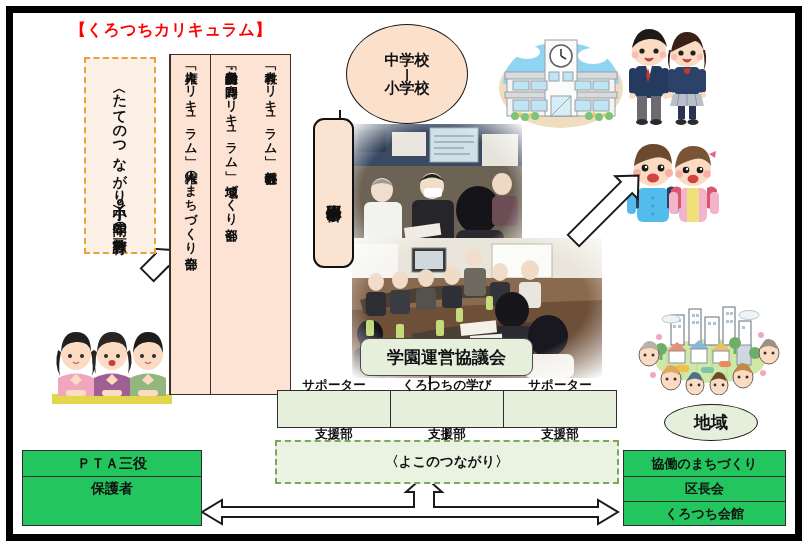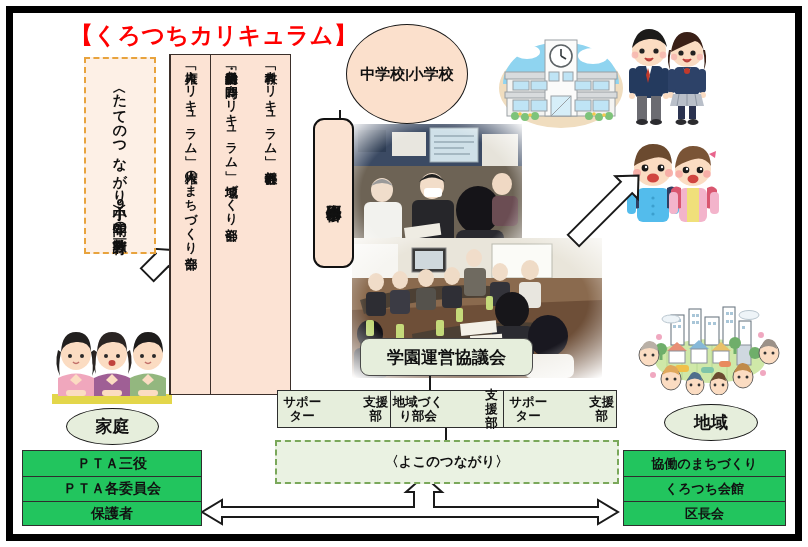--- a/index.html
+++ b/index.html
@@ -21,21 +21,21 @@
     width: 796px; height: 535px;
     border: 7px solid #000000;
   }
 
   
   .node { position: absolute; }
 
   
   #title {
     left: 70px; top: 20px;
-    font-size: 23px; font-weight: bold;
+    font-size: 16px; font-weight: bold;
     color: #ff0000;
     letter-spacing: 0.5px;
     white-space: nowrap;
   }
 
   
   .vtext {
     writing-mode: vertical-rl;
     text-orientation: upright;
     font-weight: bold;
@@ -82,21 +82,21 @@
   }
   #joint .vtext { font-size: 15.5px; }
 
   
   #schools-ellipse {
     left: 346px; top: 24px;
     width: 122px; height: 100px;
     border: 1.6px solid #1a1a1a;
     border-radius: 50%;
     background: #fbe0cc;
-    display: flex; flex-direction: row;
+    display: flex; flex-direction: column;
     align-items: center; justify-content: center;
     font-size: 15px; font-weight: bold; color: #111;
     line-height: 1.08;
   }
   #schools-ellipse .dash { font-size: 13px; line-height: 0.75; margin: 1px 0; }
 
   
   .photo { overflow: hidden; border: none; }
   .photo .inner { position: absolute; inset: 0; }
 
@@ -115,21 +115,21 @@
   #depts {
     left: 277px; top: 390px;
     width: 340px; height: 38px;
     display: flex;
     border: 1.4px solid #2e2e2e;
     background: #e6eedc;
   }
   .dept {
     flex: 1 1 0;
     border-left: 1.4px solid #2e2e2e;
-    display: flex; flex-direction: row;
+    display: flex; flex-direction: column;
     align-items: center; justify-content: center;
     font-size: 12.5px; font-weight: bold; color: #111;
     line-height: 1.12; text-align: center; gap: 35px;
   }
   .dept:first-child { border-left: none; }
 
   
   #yoko {
     left: 275px; top: 440px;
     width: 344px; height: 44px;
@@ -613,40 +613,38 @@
   </div>
 
   <div class="node" id="council">学園運営協議会</div>
 
   <div class="node" id="depts">
     <div class="dept">
       <span>サポーター</span>
       <span>支援部</span>
     </div>
     <div class="dept">
-      <span>地域づくり部会</span>
+      <span>くろつちの学び</span>
       <span>支援部</span>
     </div>
     <div class="dept">
       <span>サポーター</span>
       <span>支援部</span>
     </div>
   </div>
 
   <div class="node" id="yoko">
     <span>〈よこのつながり〉</span>
   </div>
 
-  <div class="node side-ellipse" id="home-ellipse">家庭</div>
   <div class="side-list" id="home-list">
     <div class="row">ＰＴＡ三役</div>
-    <div class="row">ＰＴＡ各委員会</div>
     <div class="row">保護者</div>
   </div>
 
   <div class="node side-ellipse" id="area-ellipse">地域</div>
   <div class="side-list" id="area-list">
     <div class="row">協働のまちづくり</div>
+    <div class="row">区長会</div>
     <div class="row">くろつち会館</div>
-    <div class="row">区長会</div>
   </div>
 
 </div>
 
 </body></html>

